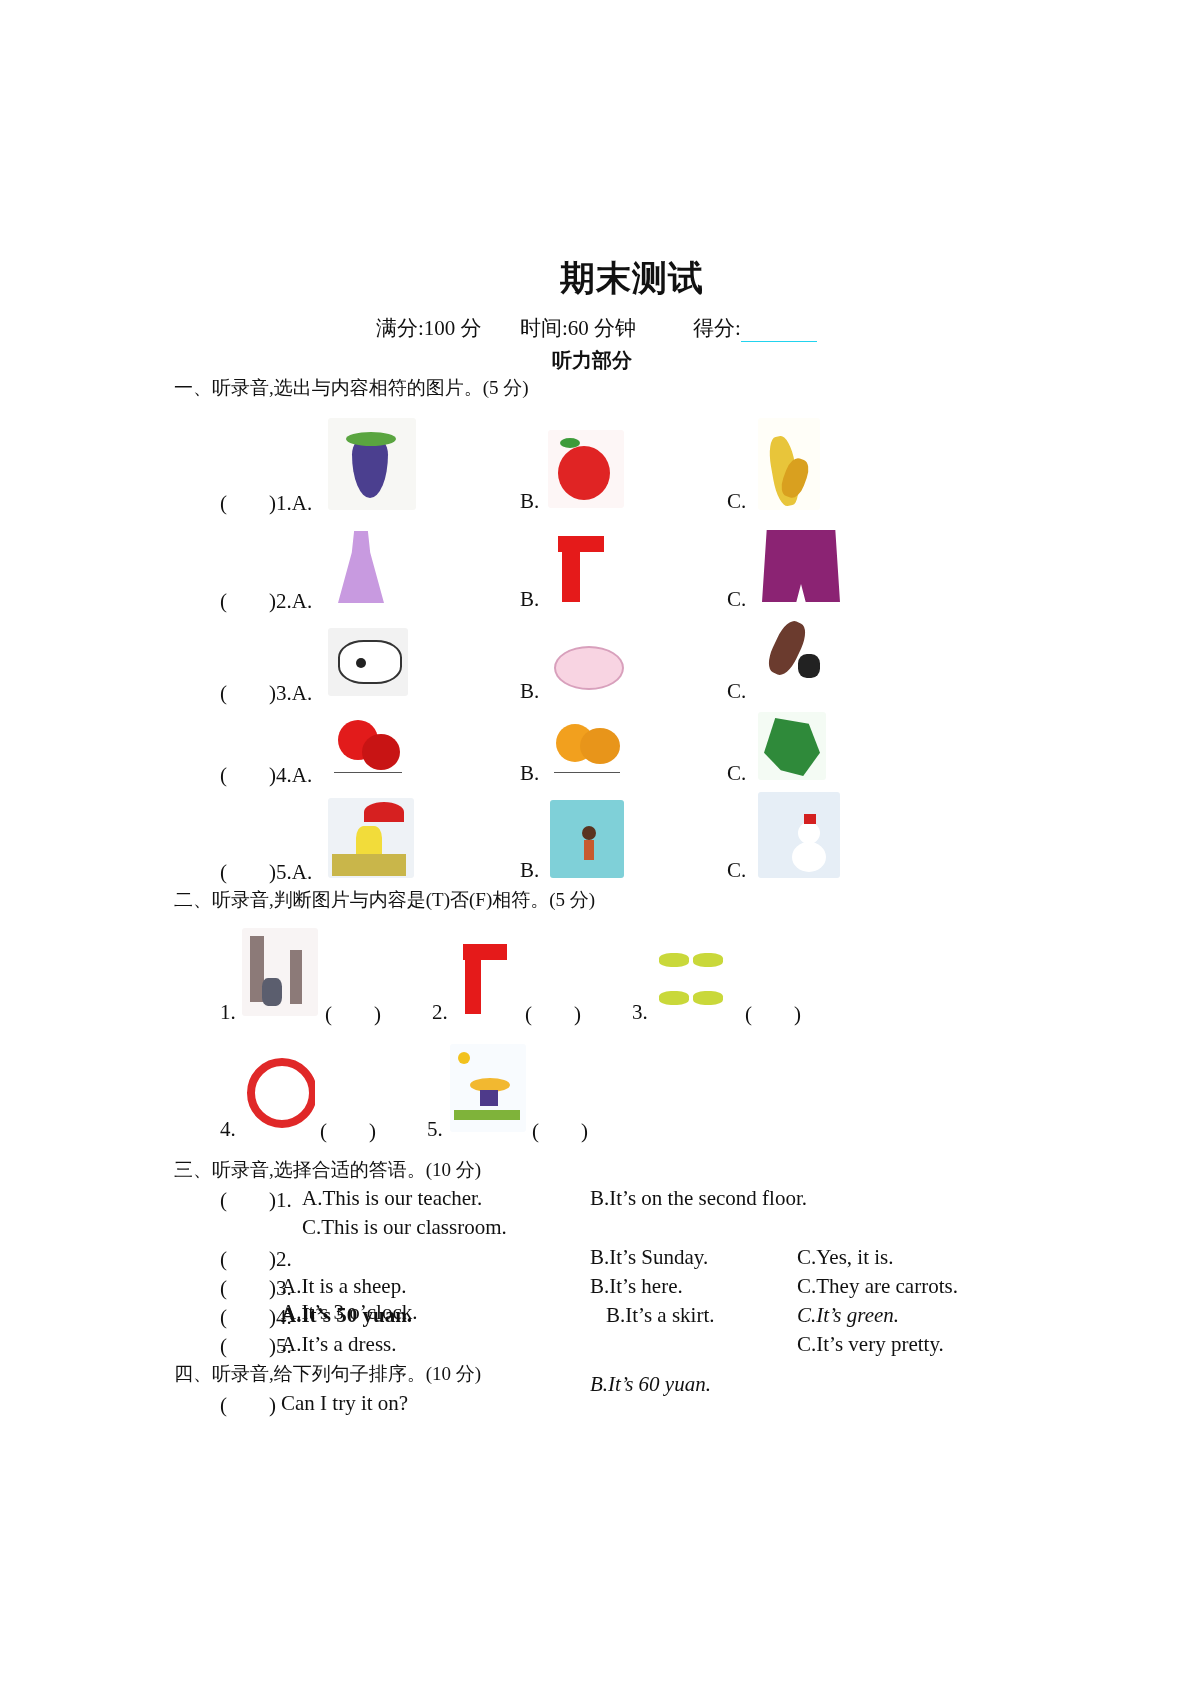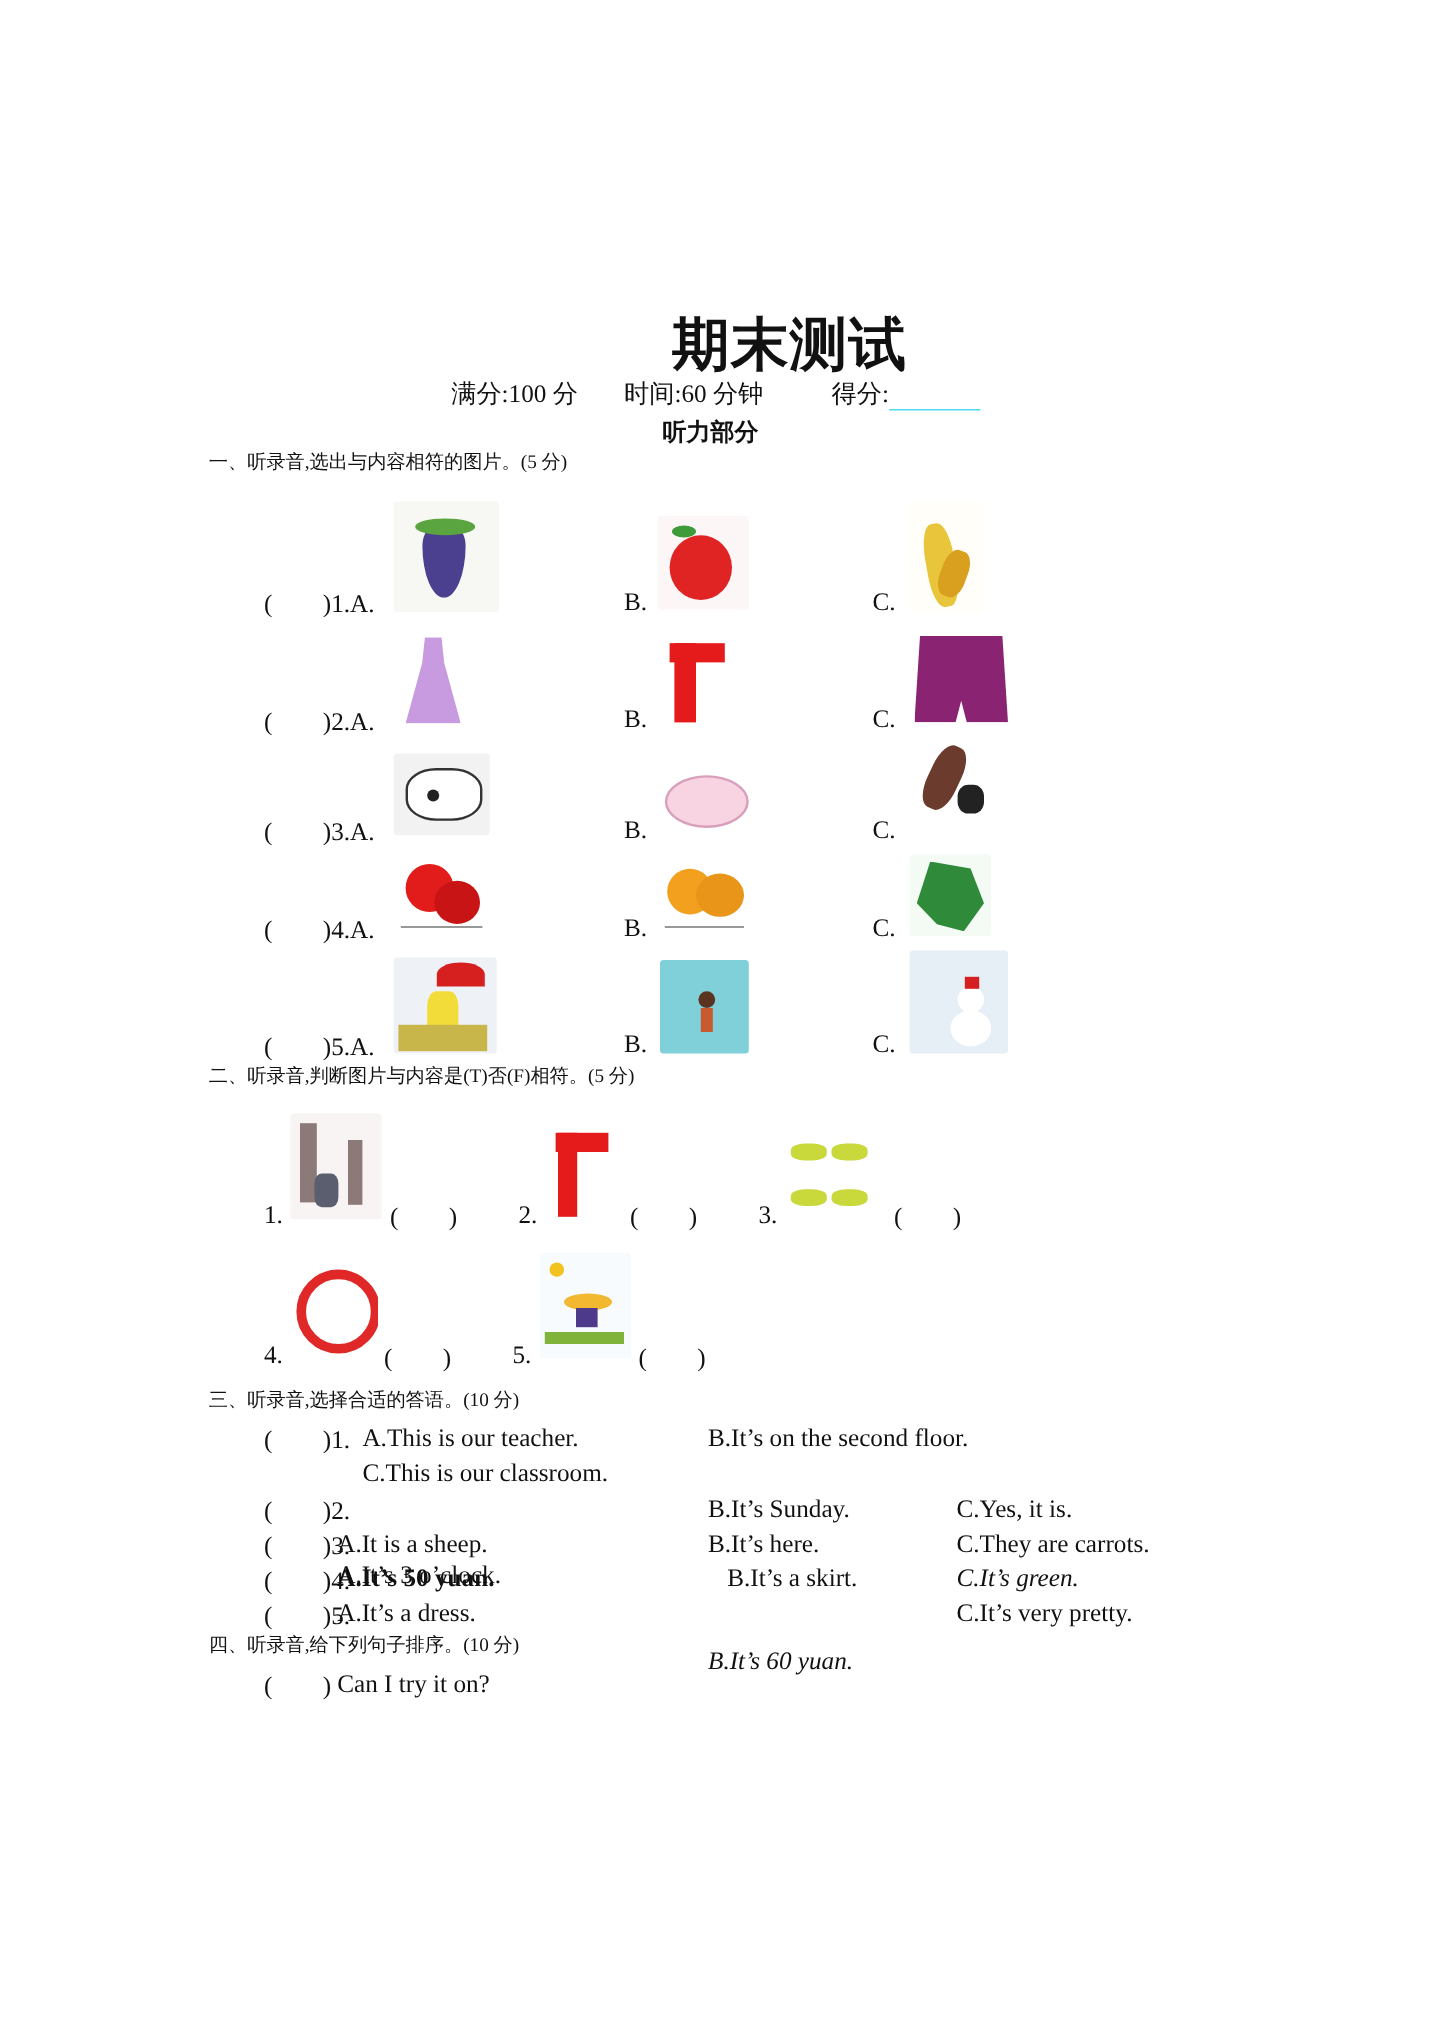--- a/index.html
+++ b/index.html
@@ -1,22 +1,22 @@
 <!DOCTYPE html>
 <html><head>
 <meta charset="utf-8">
 <style>
   html, body { margin: 0; padding: 0; background: #ffffff; }
   body { width: 1191px; height: 1684px; position: relative; overflow: hidden;
          font-family: "Liberation Serif", "DejaVu Serif", serif; color: #111; }
   .abs { position: absolute; white-space: nowrap; }
-  .title { font-family: Liberation Mono, monospace; font-weight: bold; font-size: 48px; letter-spacing: 1px; }
+  .title { font-family: Liberation Mono, monospace; font-weight: bold; font-size: 35px; letter-spacing: 1px; }
   .meta { font-size: 21px; }
   .sub { font-family: "DejaVu Sans", sans-serif; font-weight: bold; font-size: 20px; }
-  .sec { font-size: 16px; }
+  .sec { font-size: 19px; }
   .txt { font-size: 21px; }
   .blank { display:inline-block; width:76px; border-bottom: 1.5px solid #22d3ee; height: 20px; vertical-align: bottom; }
   .pic { position: absolute; border-radius: 3px; overflow: hidden; }
   .pic .shape { position:absolute; }
 </style>
 </head>
 <body>
 
 <div class="abs title" style="left:560px; top:255px;">期末测试</div>
 <div class="abs meta" style="left:376px; top:314px;">满分:100 分</div>

